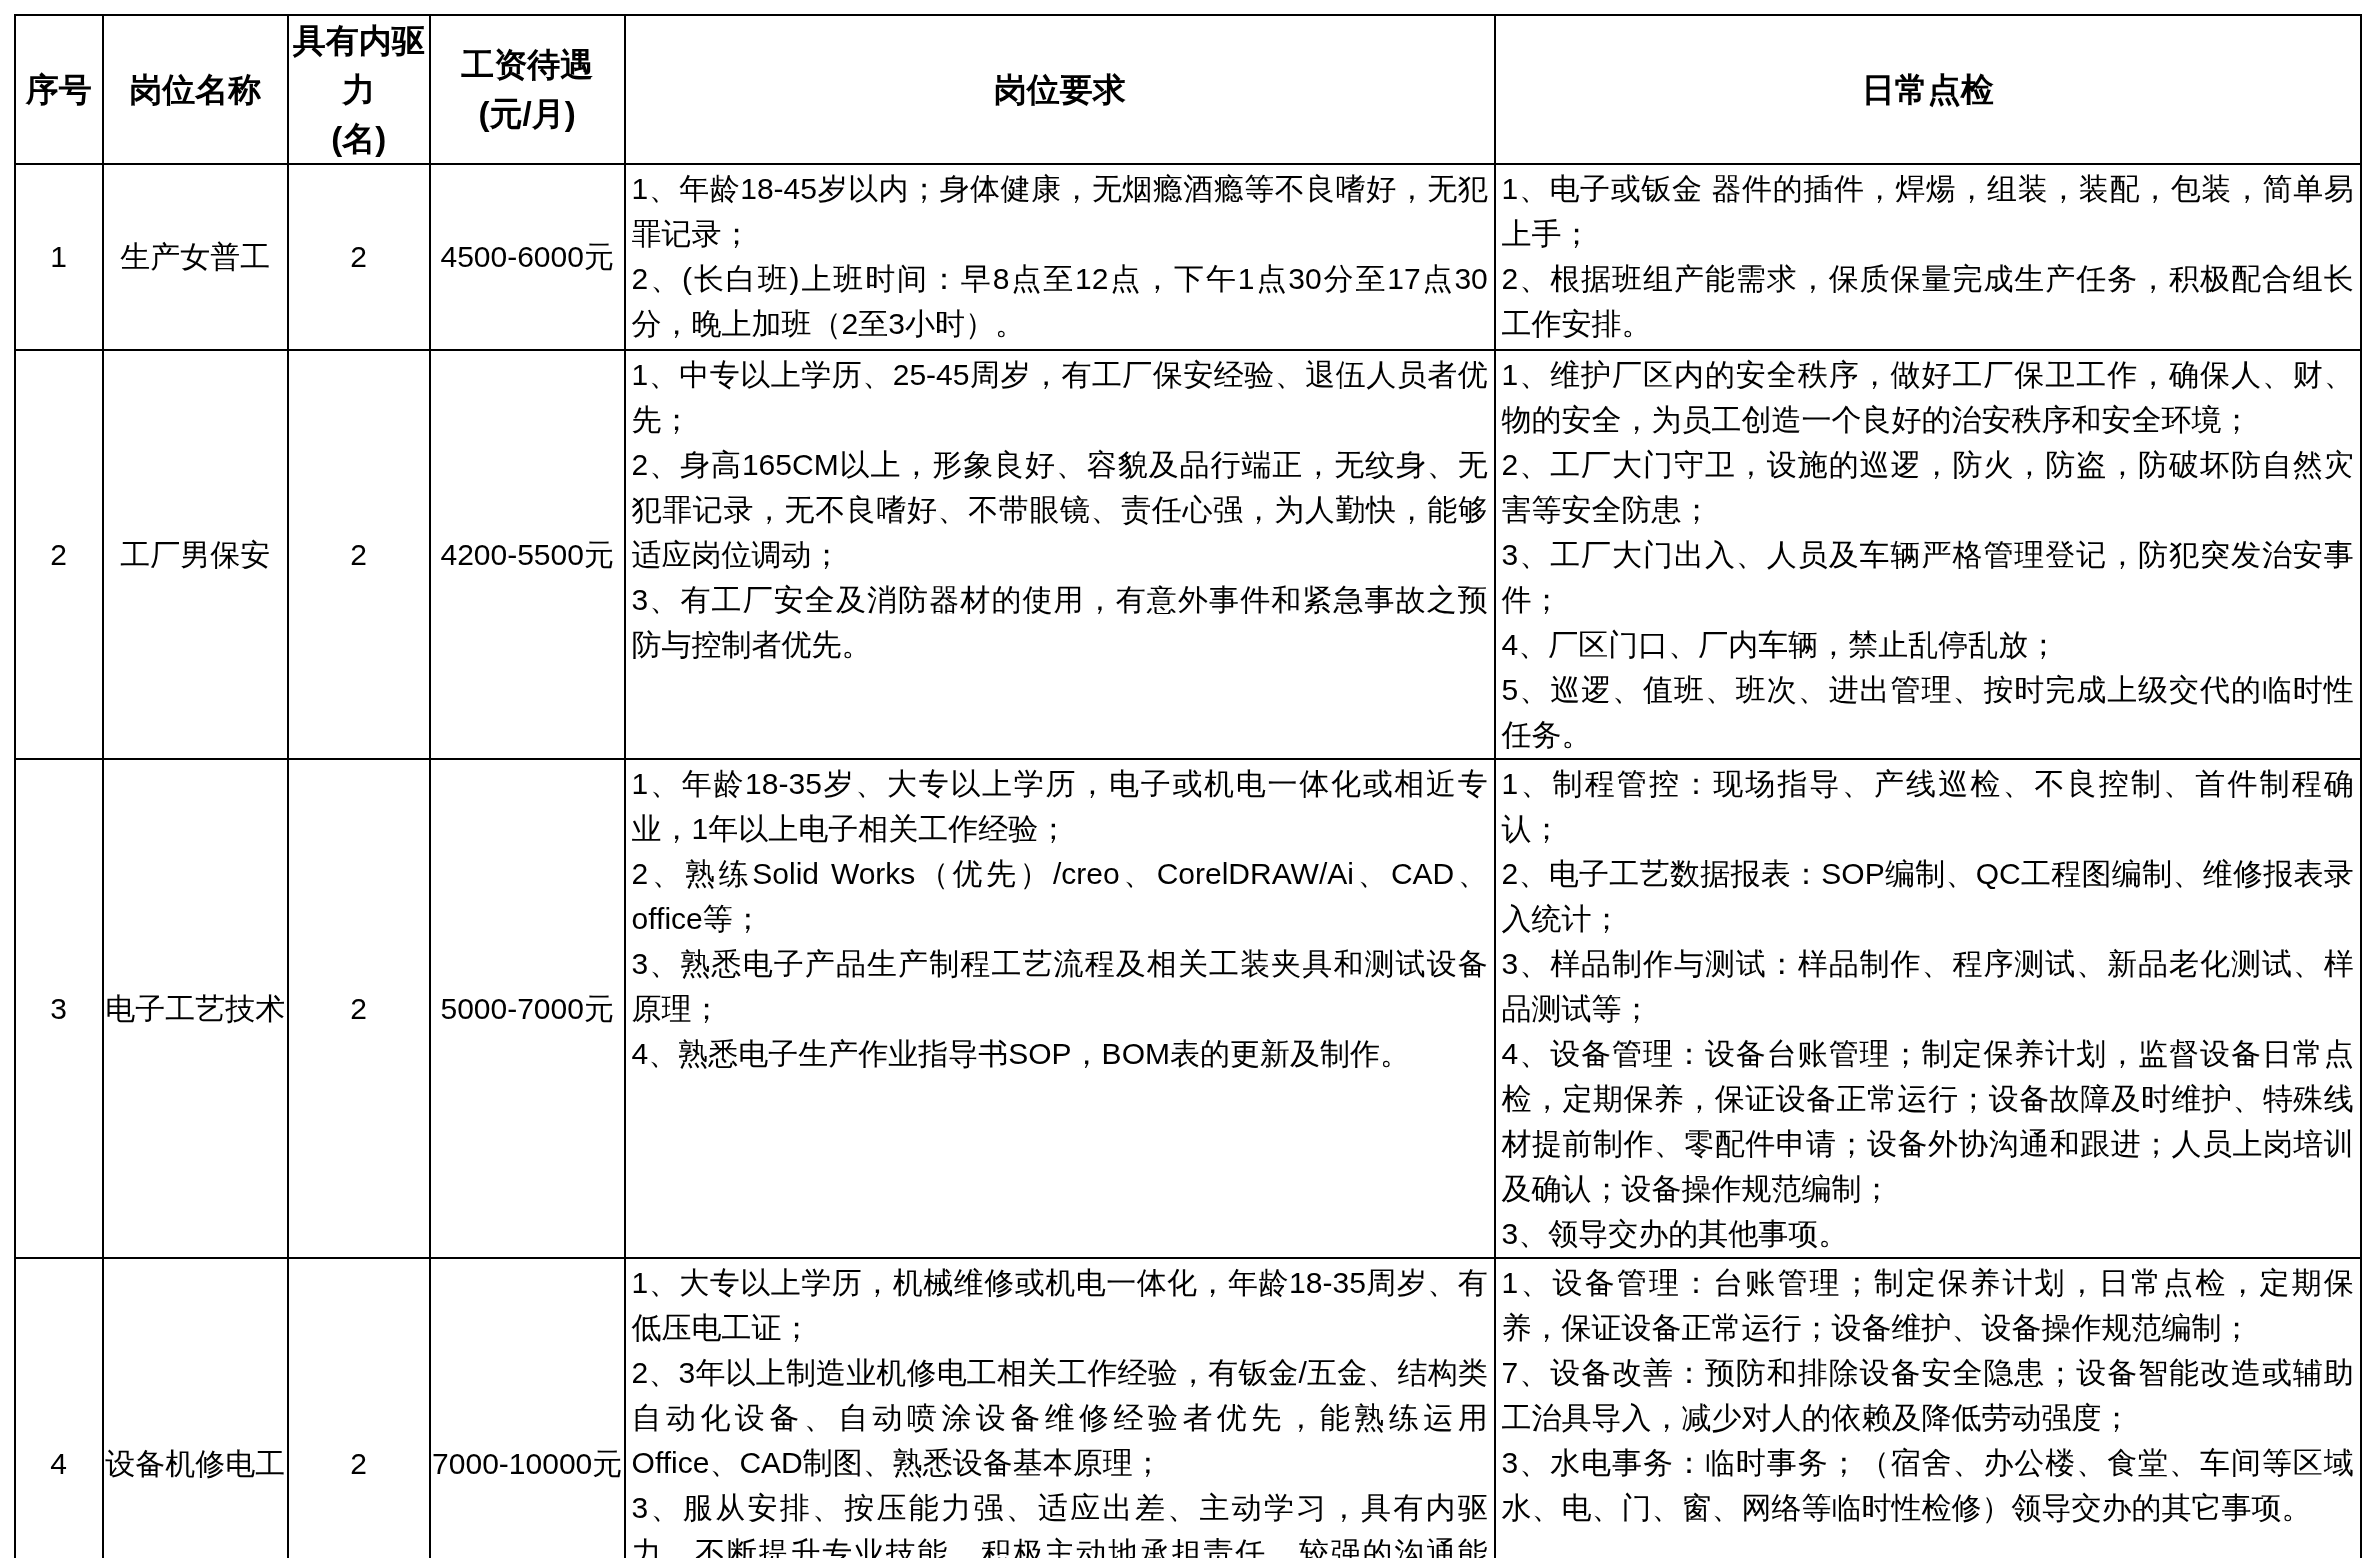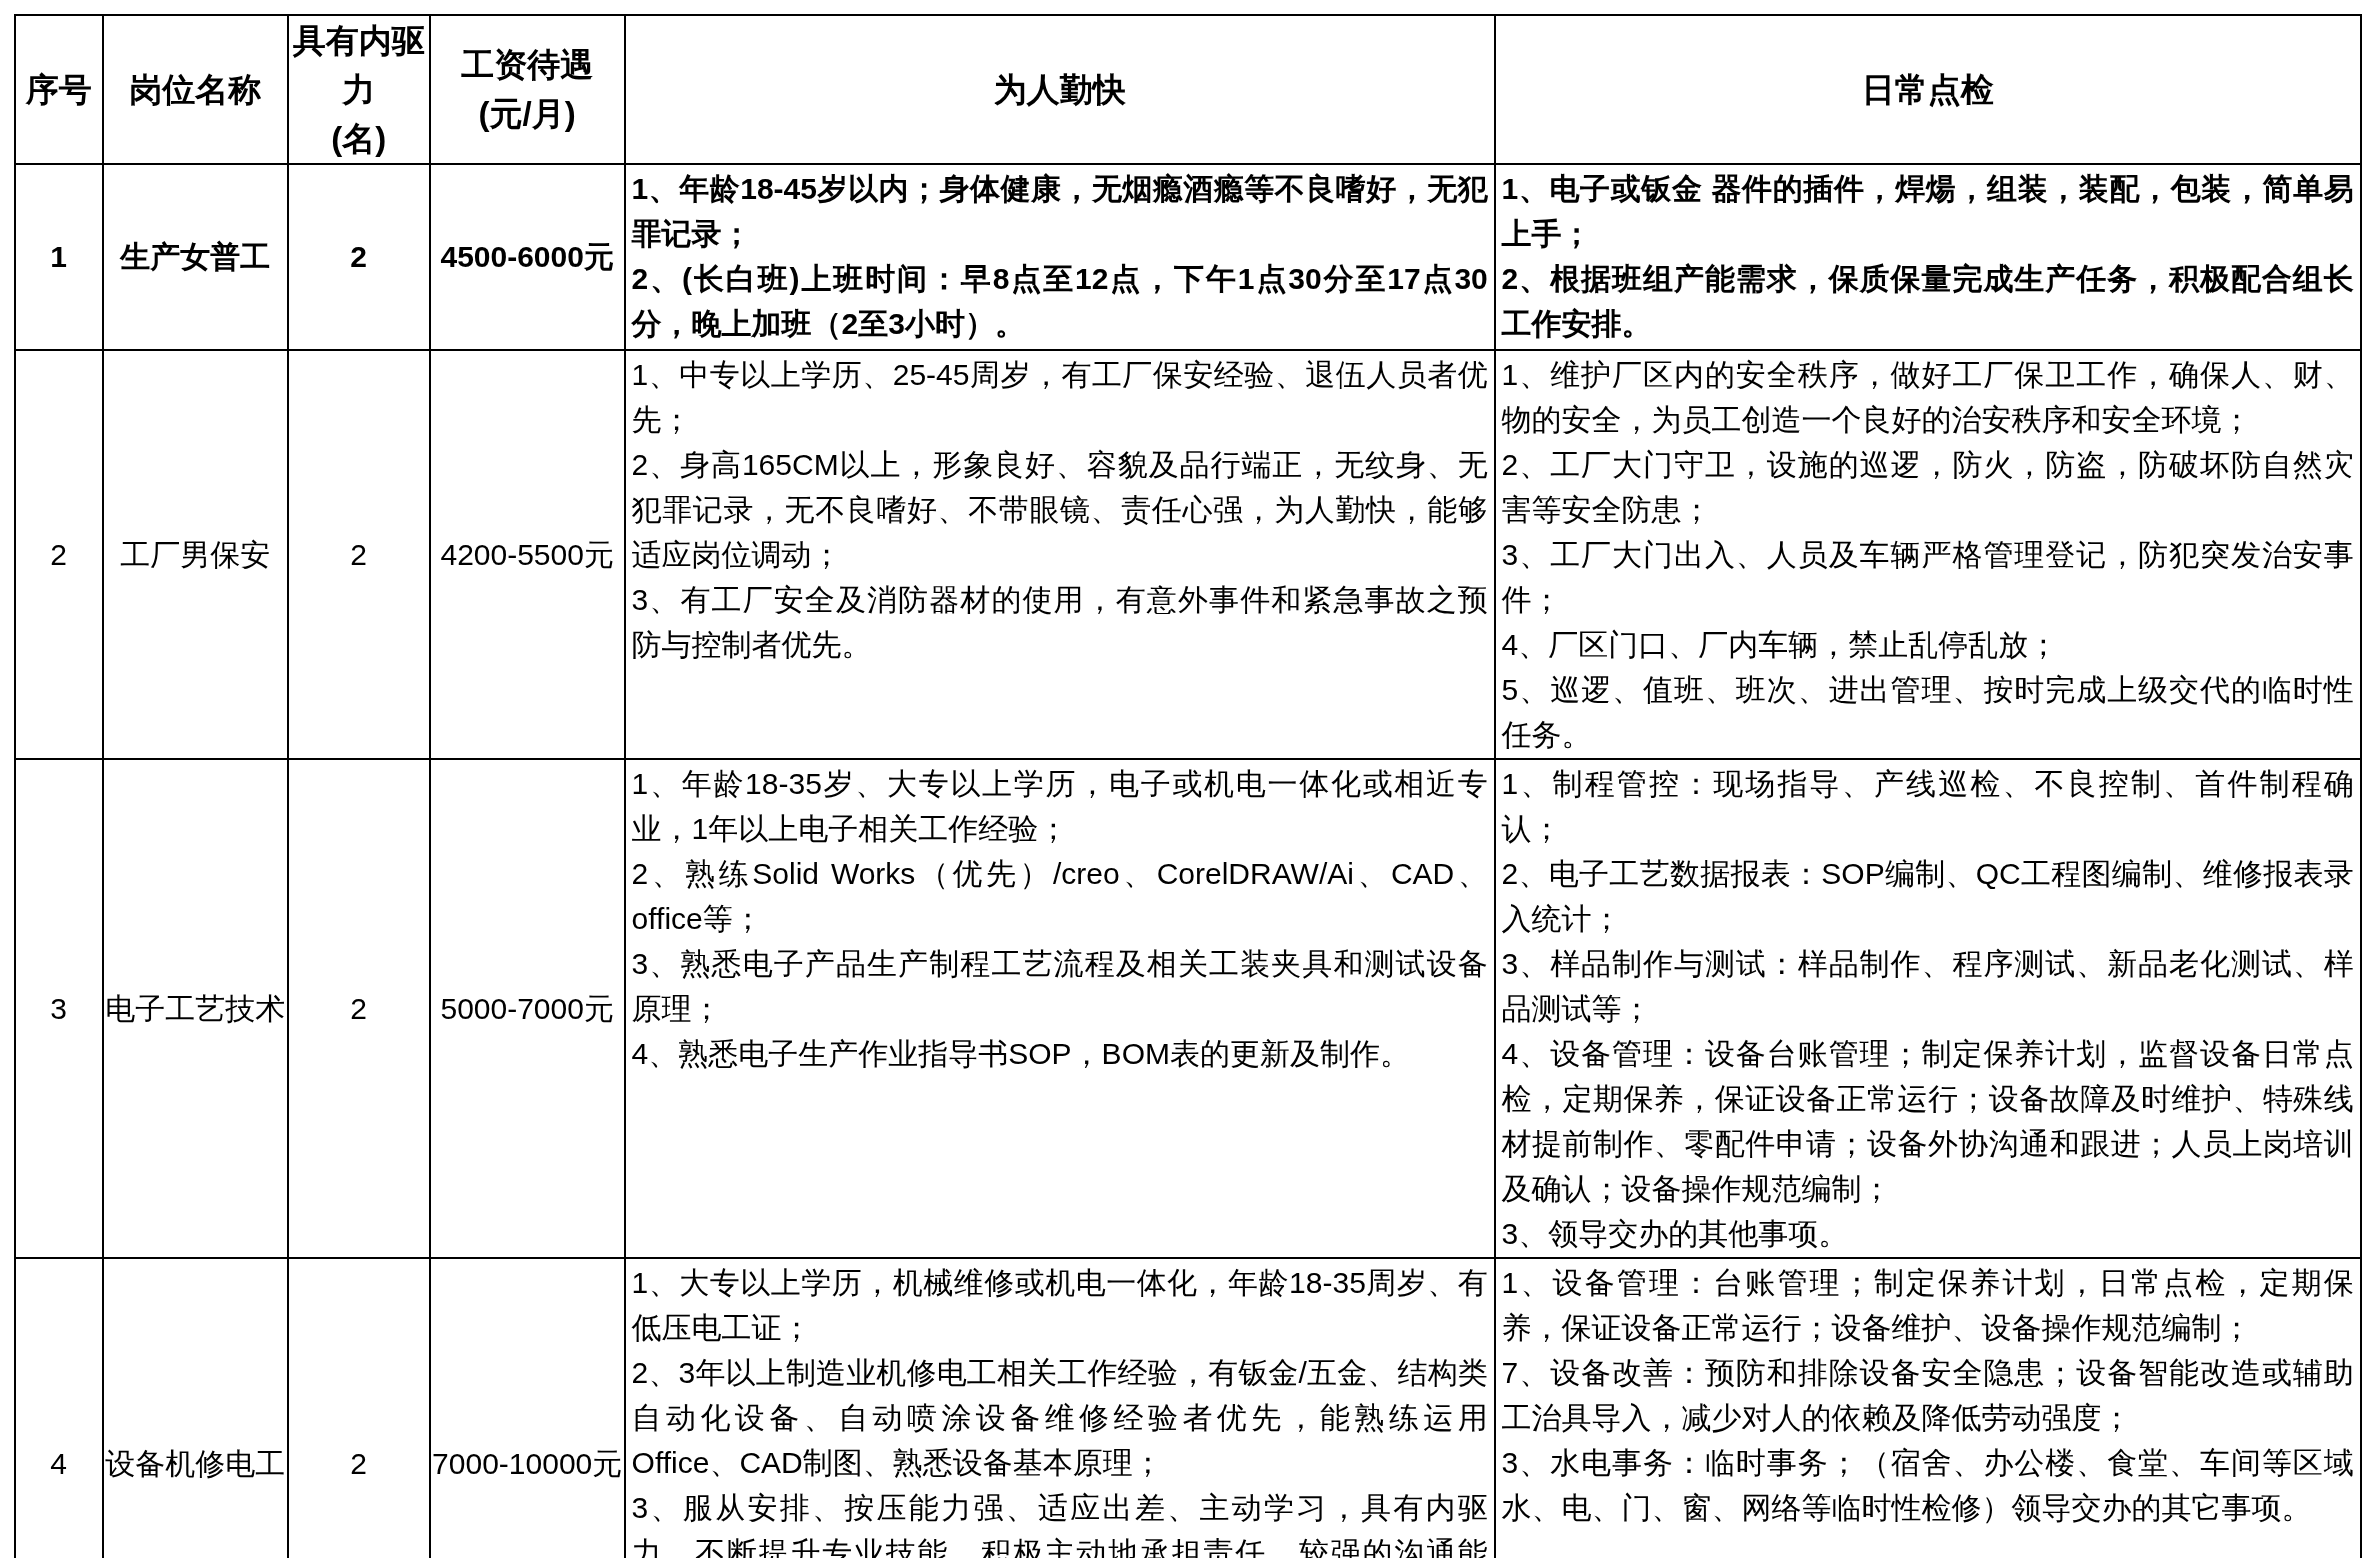--- a/index.html
+++ b/index.html
@@ -38,21 +38,21 @@
   td.c-no, td.c-count { text-align: center; }
   td.c-pos { text-align: center; white-space: nowrap; }
   td.c-salary { text-align: center; font-size: 30px; }
   td.c-req, td.c-duty {
     vertical-align: top;
     text-align: justify;
     text-justify: inter-character;
     padding: 1px 5.9px;
   }
   td.c-req p, td.c-duty p { margin: 0; }
-  tr.row-1 td { height: 182px; font-weight: bold; }
+  tr.row-1 td { height: 182px; }
   tr.row-2 td { height: 397px; }
   tr.row-3 td { height: 429px; }
   tr.row-4 td { height: 407px; }
 </style>
 </head>
 <body>
 
 <table class="jobs">
   <colgroup>
     <col style="width:88px">
@@ -63,21 +63,21 @@
     <col style="width:866px">
   </colgroup>
   <thead>
     <tr>
       <th>序号</th>
       <th>岗位名称</th>
       <th>具有内驱力
 (名)</th>
       <th>工资待遇
 (元/月)</th>
-      <th>为人勤快</th>
+      <th>岗位要求</th>
       <th>日常点检</th>
     </tr>
   </thead>
   <tbody>
       <tr class="row-1">
         <td class="c-no">1</td>
         <td class="c-pos">生产女普工</td>
         <td class="c-count">2</td>
         <td class="c-salary">4500-6000元</td>
         <td class="c-req">

